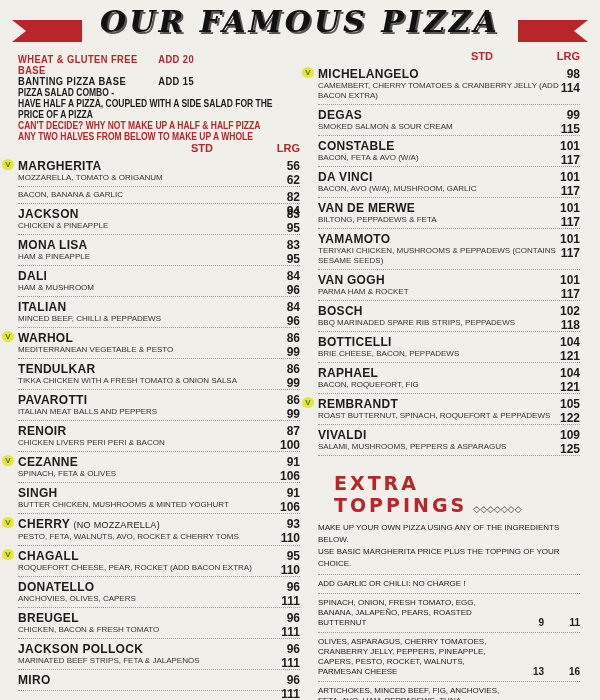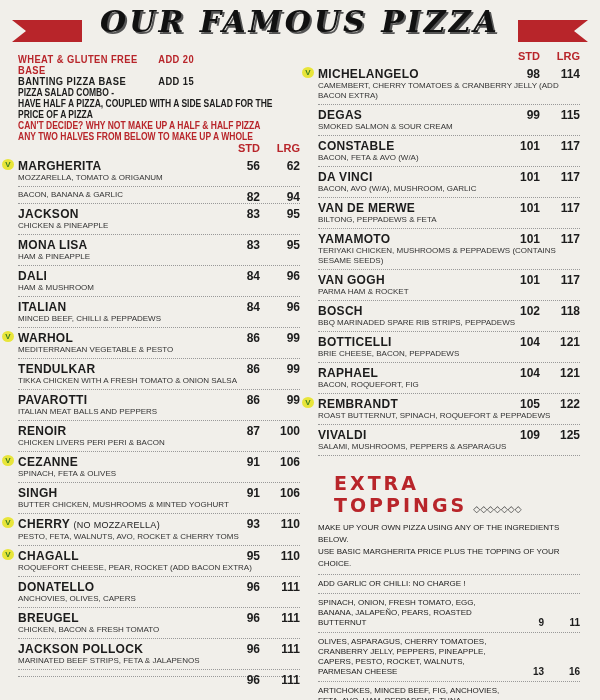--- a/index.html
+++ b/index.html
@@ -21,27 +21,27 @@
     text-shadow:2px 2px 0 #555;
   }
   .col { position:absolute; top:54px; width:282px; }
   .col.left { left:18px; }
   .col.right { left:318px; width:262px; }
   .info { font-size:10px; font-weight:bold; line-height:11px; transform:scaleX(0.85); transform-origin:left; width:330px; }
   .info .big { font-size:11px; letter-spacing:0.5px; }
   .info .red { color:#b8252a; }
   .info .row { display:flex; }
   .info .row span:first-child { width:165px; }
-  .hdr-prices { display:flex; justify-content:flex-end; font-size:11px; font-weight:bold; color:#b8252a; height:14px; }
+  .hdr-prices { display:flex; justify-content:flex-end; font-size:11px; font-weight:bold; color:#b8252a; height:14px;gap:47px; }
   .hdr-prices span { width:40px; text-align:right; }
   .item { position:relative; border-bottom:1px dotted #999; padding:3px 0 3px 0; }
   .item .name { font-size:12px; font-weight:bold; letter-spacing:0.3px; line-height:14px; }
   .item .name small { font-size:9px; font-weight:normal; }
   .item .desc { font-size:8px; line-height:10px; color:#333; text-transform:uppercase; }
-  .item .prices { position:absolute; right:0; top:3px; display:flex; font-size:12px; font-weight:bold; }
+  .item .prices { position:absolute; right:0; top:3px; display:flex; font-size:12px; font-weight:bold;flex-direction:column; }
   .item .prices span { width:40px; text-align:right; }
   .veg {
     position:absolute; left:-16px; top:3px; width:12px; height:11px; border-radius:50%;
     background:#e8e53a; color:#3a7d22; font-size:8px; font-weight:bold; text-align:center; line-height:11px;
   }
   .toppings-title {
     margin-top:16px; font-family:"DejaVu Sans", sans-serif; font-weight:bold;
     font-size:19px; letter-spacing:3px; color:#b8252a;margin-left:16px;
   }
   .toppings-title .diamonds { font-size:9px; letter-spacing:0; color:#333; margin-left:6px; }
@@ -213,20 +213,21 @@
       </div>
       <div class="item">
         <div class="name"><span>JACKSON POLLOCK</span></div>
         <div class="desc">MARINATED BEEF STRIPS, FETA &amp; JALAPENOS</div>
         <div class="prices">
           <span>96</span>
           <span>111</span>
         </div>
       </div>
       <div class="item">
+        <div class="name"><span>MIRO</span></div>
         <div class="prices">
           <span>96</span>
           <span>111</span>
         </div>
       </div>
     </div>
 </div>
 
 <div class="col right">
   <div class="hdr-prices" style="margin-top:-4px">

